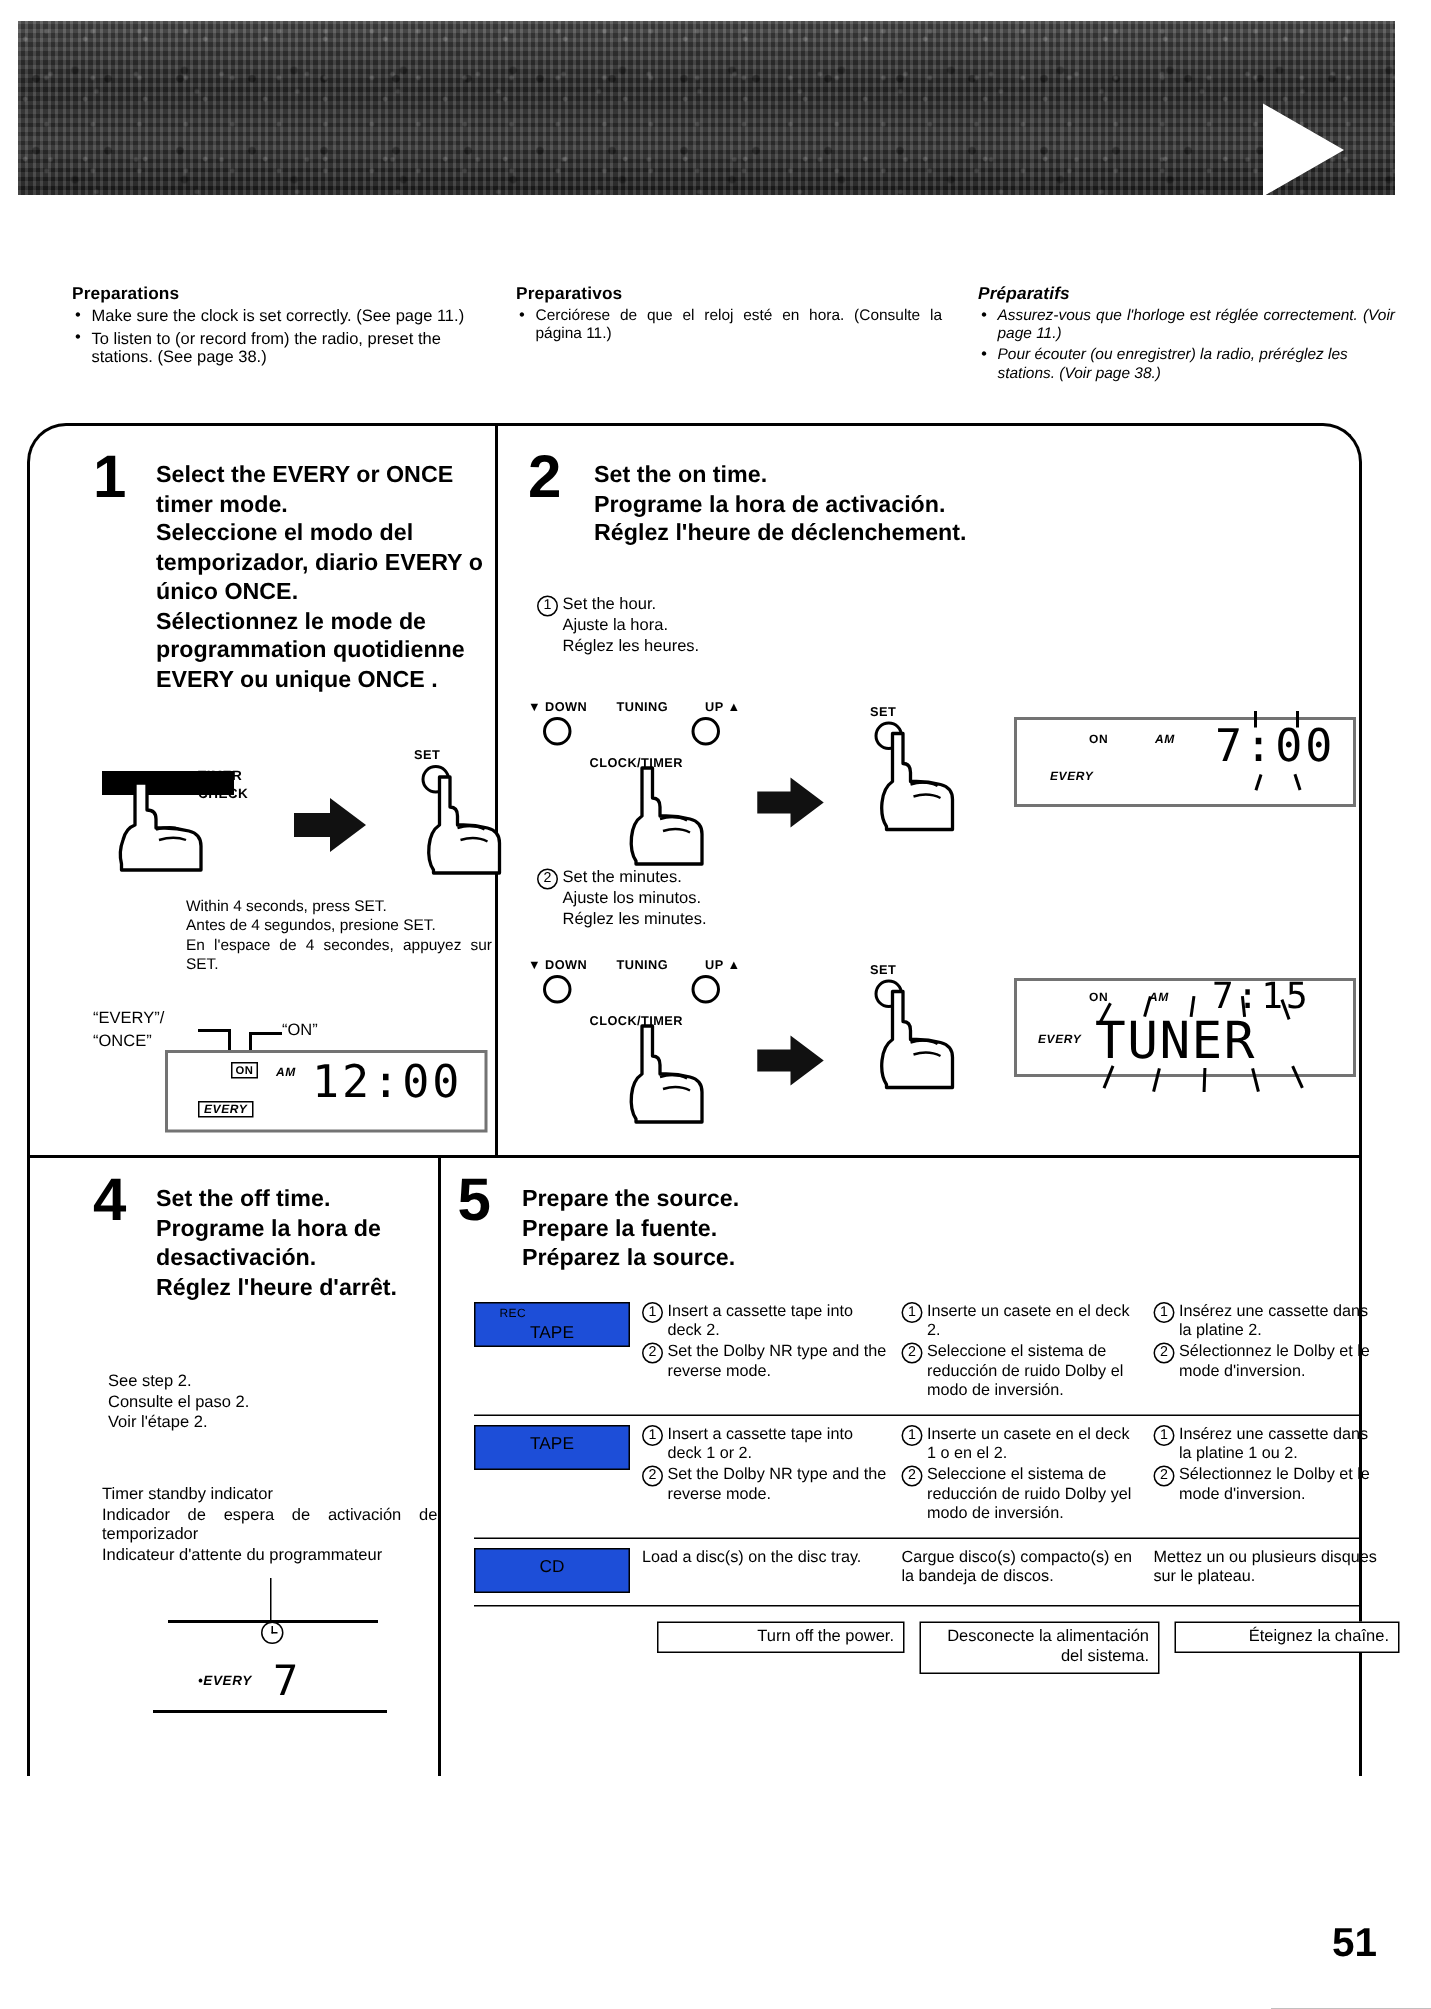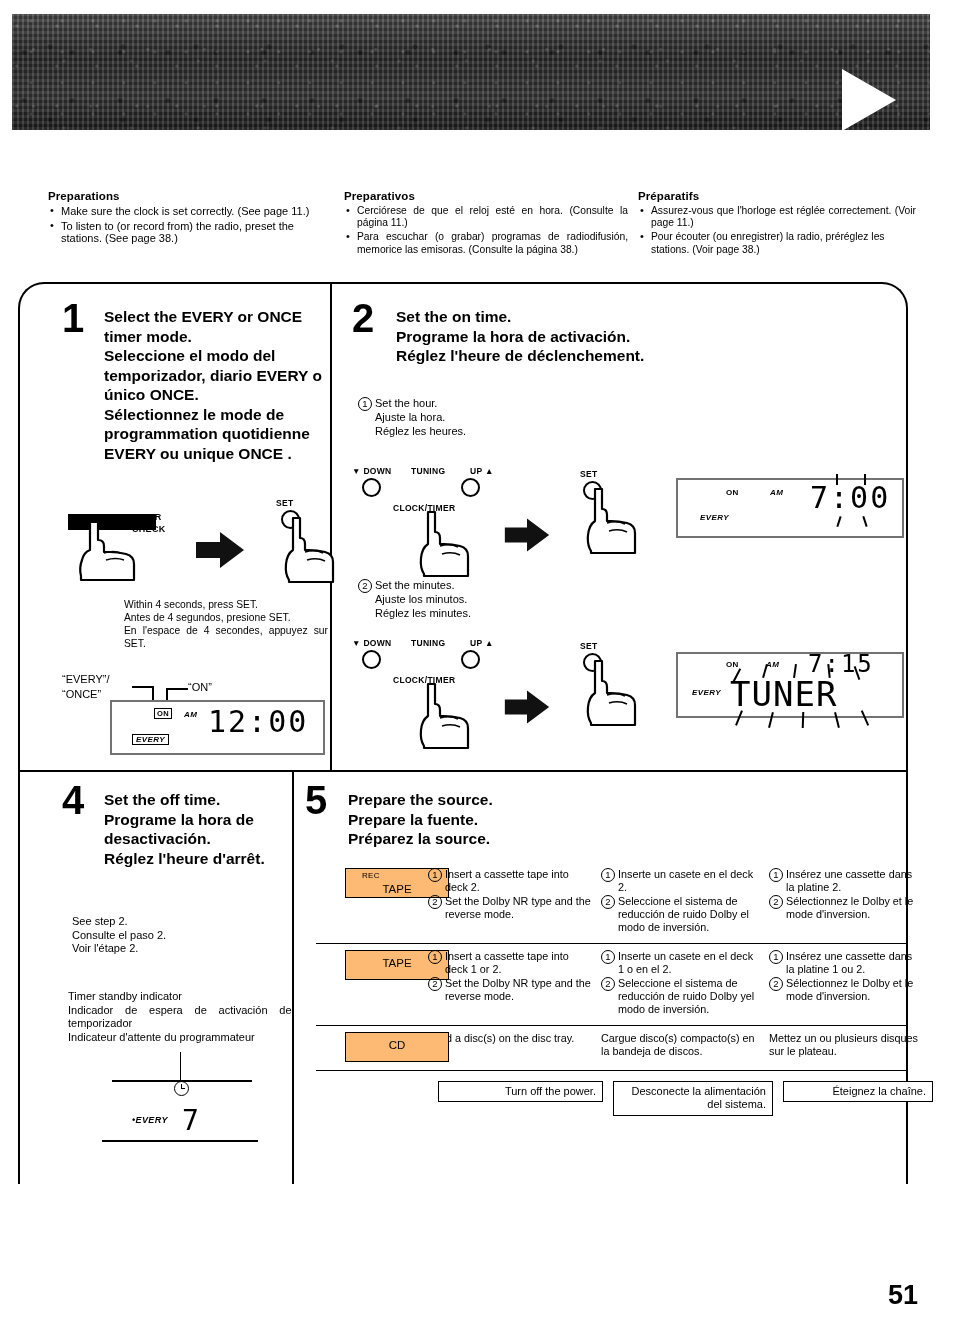--- a/index.html
+++ b/index.html
@@ -35,21 +35,21 @@
     position:absolute;right:34px;top:55px;
     width:0;height:0;border-left:54px solid #fff;
     border-top:31px solid transparent;border-bottom:31px solid transparent;
   }
 
   
   .preps{position:absolute;left:48px;top:190px;width:868px;height:80px;}
   .prep-col{position:absolute;top:0;}
   .prep-col.en{left:0;width:286px;}
   .prep-col.es{left:296px;width:284px;}
-  .prep-col.fr{left:590px;width:278px;}
+  .prep-col.fr{left:604px;width:278px;font-style:italic;}
   .prep-title{font-weight:bold;font-size:11.5px;margin-bottom:3px;letter-spacing:.1px;}
   .prep-list{list-style:none;margin:0;padding:0;}
   .prep-list li{
     position:relative;padding-left:13px;font-size:11px;line-height:12.6px;
     margin-bottom:2px;
   }
   .prep-list li:before{
     content:"\2022";position:absolute;left:2px;top:-1px;font-size:11px;
   }
   .es .prep-list li,.fr .prep-list li{font-size:10.3px;line-height:12.2px;}
@@ -108,21 +108,21 @@
   }
   .leader{position:absolute;background:#000;}
 
   
   .tbl{position:absolute;left:316px;top:862px;width:592px;}
   .trow{position:relative;display:flex;align-items:flex-start;border-top:1.4px solid #000;}
   .trow.first{border-top:none;}
   .src-cell{width:112px;flex:0 0 112px;padding:6px 0 8px 0;}
   .src-box{
     border:1.6px solid #000;box-sizing:border-box;height:30px;width:104px;
-    position:relative;background:#fdba74;margin-left:29px;
+    position:relative;background:#1d4ed8;
   }
   .src-box .rec{
     position:absolute;left:16px;top:2px;font-size:8px;letter-spacing:.3px;
   }
   .src-box .nm{
     position:absolute;left:0;right:0;text-align:center;font-size:11.5px;
   }
   .src-box.two .nm{bottom:2px;}
   .src-box.one .nm{top:6px;}
   .txt-cell{flex:1 1 0;padding:6px 8px 8px 0;font-size:10.8px;line-height:13px;}
@@ -179,21 +179,20 @@
       <ul class="prep-list">
         <li>Make sure the clock is set correctly. (See page 11.)</li>
         <li>To listen to (or record from) the radio, preset the stations. (See page 38.)</li>
       </ul>
     </div>
 
     <div class="prep-col es">
       <div class="prep-title">Preparativos</div>
       <ul class="prep-list">
         <li>Cerciórese de que el reloj esté en hora. (Consulte la página 11.)</li>
-        <li>Para escuchar (o grabar) programas de radiodifusión, memorice las emisoras. (Consulte la página 38.)</li>
       </ul>
     </div>
 
     <div class="prep-col fr">
       <div class="prep-title">Préparatifs</div>
       <ul class="prep-list">
         <li>Assurez-vous que l'horloge est réglée correctement. (Voir page 11.)</li>
         <li>Pour écouter (ou enregistrer) la radio, préréglez les stations. (Voir page 38.)</li>
       </ul>
     </div>

